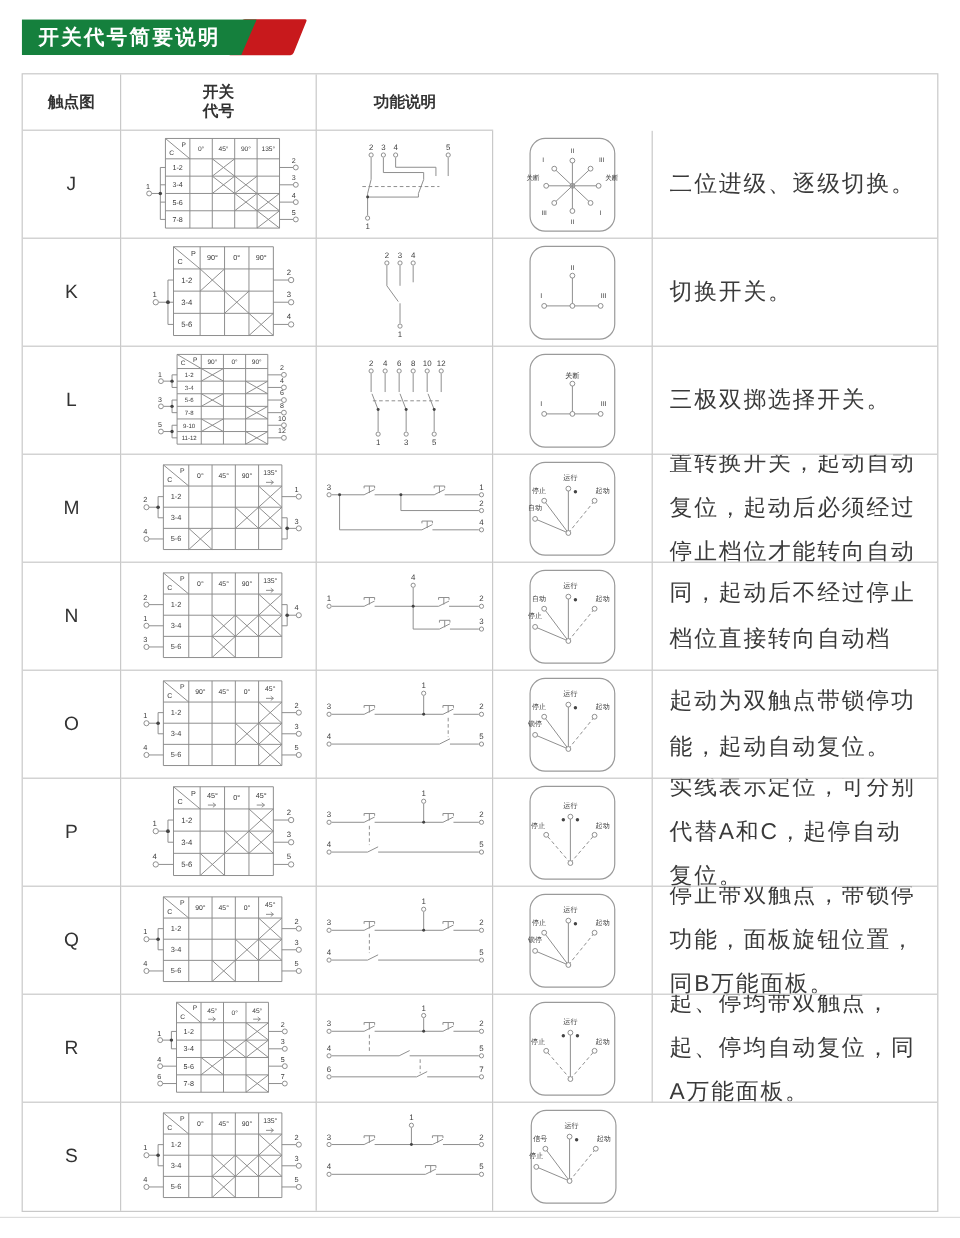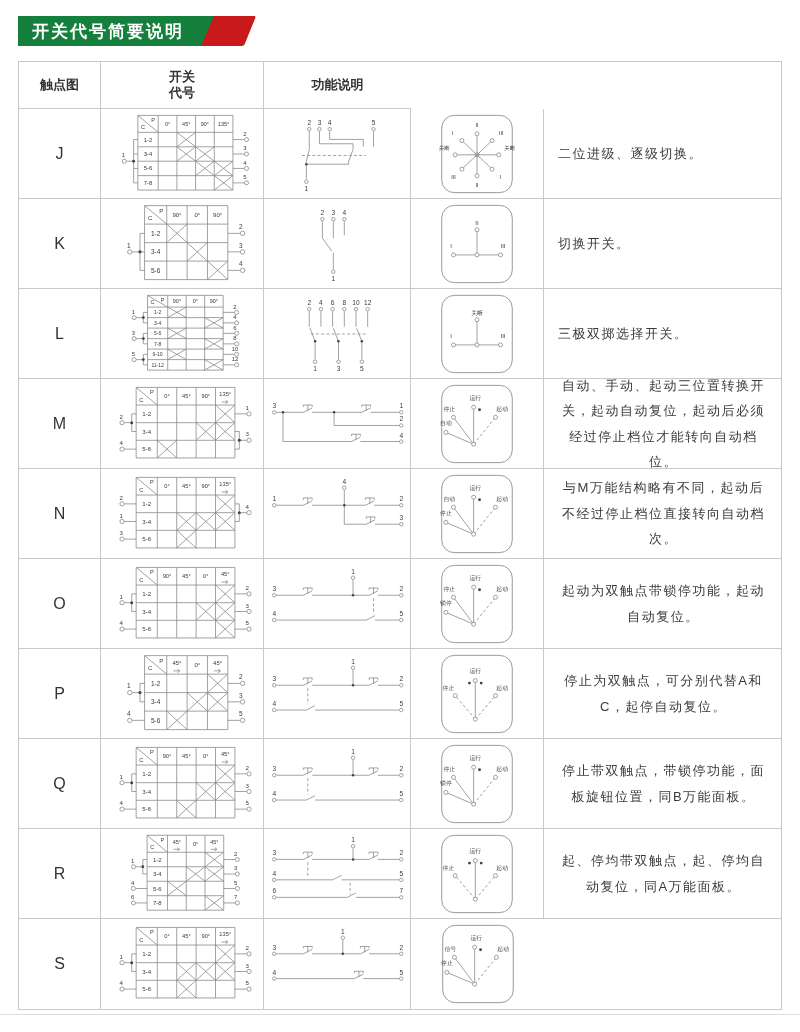--- a/index.html
+++ b/index.html
@@ -15,22 +15,22 @@
   
   .tbl{border:1px solid #c9c9c9;box-sizing:border-box;}
   .trow{display:grid;grid-template-columns:82px 163px 147px 133px 237px;}
   .cell{border-right:1px solid #c9c9c9;border-bottom:1px solid #c9c9c9;box-sizing:border-box;
     display:flex;align-items:center;justify-content:center;overflow:hidden;}
   .cell:last-child{border-right:none;}
   .trow:last-child .cell{border-bottom:none;}
   .th{height:47px;font-size:13px;font-weight:bold;color:#333;text-align:center;white-space:pre-line;line-height:1.2;}
   .body-row .cell{height:90px;}
   .code{font-size:16px;color:#333;}
-  .fn{justify-content:flex-start;text-align:center;padding:6px 12px 6px 14px;
-    font-size:13px;color:#3a3a3a;line-height:1.95;letter-spacing:1.5px;}
+  .fn{justify-content:flex-start;text-align:left;padding:6px 12px 6px 14px;
+    font-size:19px;color:#3a3a3a;line-height:1.95;letter-spacing:1.5px;}
   .footer-line{position:absolute;left:0;top:1014px;width:800px;border-top:1px solid #ddd;}
   svg{display:block;}
   svg line,svg rect,svg circle,svg path{vector-effect:non-scaling-stroke;}
 </style>
 </head>
 <body>
 
 <div class="page">
   <div class="banner">
     <div class="banner-red" style="background: rgb(200, 25, 28);"></div>
@@ -824,21 +824,21 @@
               <circle cx="24" cy="52" r="2.4" stroke="#8a8a8a" stroke-width="0.8" fill="#fff"></circle>
               <circle cx="48" cy="34" r="2.4" stroke="#8a8a8a" stroke-width="0.8" fill="#fff"></circle>
               <circle cx="72" cy="52" r="2.4" stroke="#8a8a8a" stroke-width="0.8" fill="#fff"></circle>
               <circle cx="55" cy="37" r="1.7" fill="#444"></circle>
               <circle cx="41" cy="37" r="1.7" fill="#444"></circle>
               <text x="16" y="45" font-size="7" fill="#3a3a3a" text-anchor="middle" font-family="Liberation Sans,sans-serif">停止</text>
               <text x="48" y="25" font-size="7" fill="#3a3a3a" text-anchor="middle" font-family="Liberation Sans,sans-serif">运行</text>
               <text x="80" y="45" font-size="7" fill="#3a3a3a" text-anchor="middle" font-family="Liberation Sans,sans-serif">起动</text>
             </svg>
           </div>
-          <div class="cell fn">停止为双触点，可分别代替A和C，起停自动复位。</div>
+          <div class="cell fn">实线表示定位，可分别代替A和C，起停自动复位。</div>
         </div>
         <div class="trow body-row">
           <div class="cell code">Q</div>
           <div class="cell">
             <svg width="152" height="82" viewBox="0 0 172 93">
               <line x1="58" y1="5" x2="58" y2="85" stroke="#8a8a8a" stroke-width="0.8" fill="none"></line>
               <line x1="80" y1="5" x2="80" y2="85" stroke="#8a8a8a" stroke-width="0.8" fill="none"></line>
               <line x1="102" y1="5" x2="102" y2="85" stroke="#8a8a8a" stroke-width="0.8" fill="none"></line>
               <line x1="124" y1="5" x2="124" y2="85" stroke="#8a8a8a" stroke-width="0.8" fill="none"></line>
               <line x1="146" y1="5" x2="146" y2="85" stroke="#8a8a8a" stroke-width="0.8" fill="none"></line>

